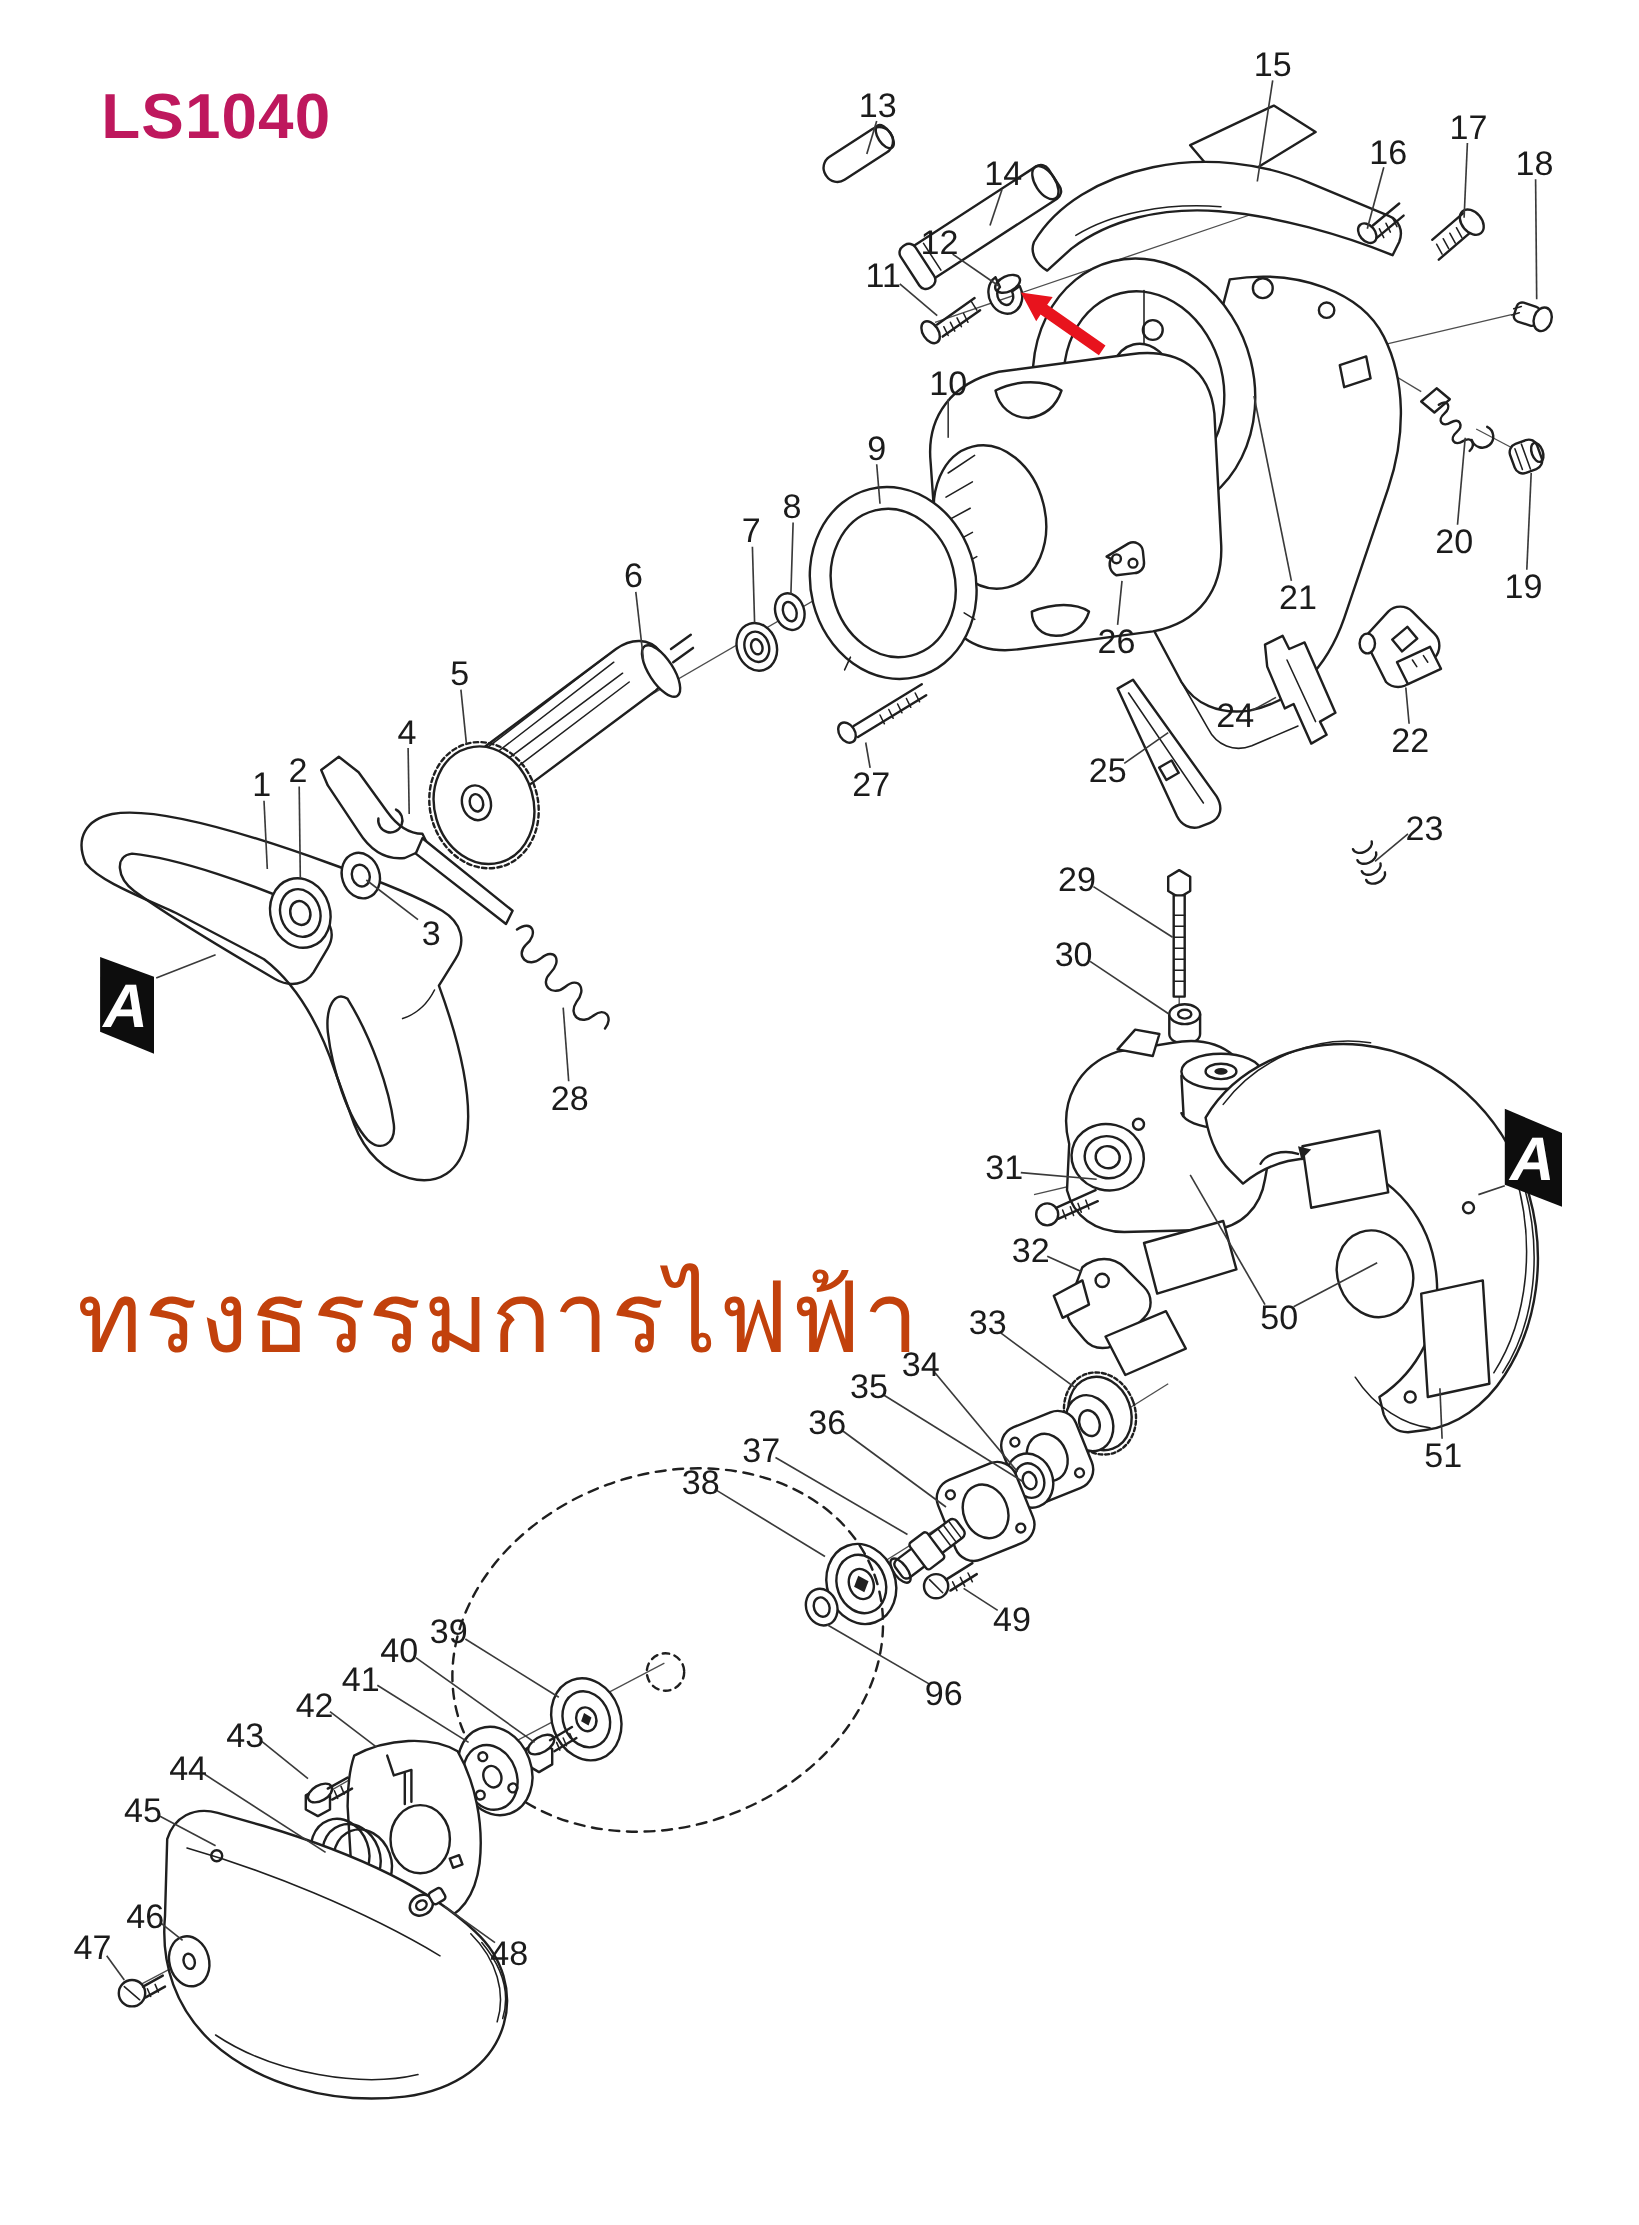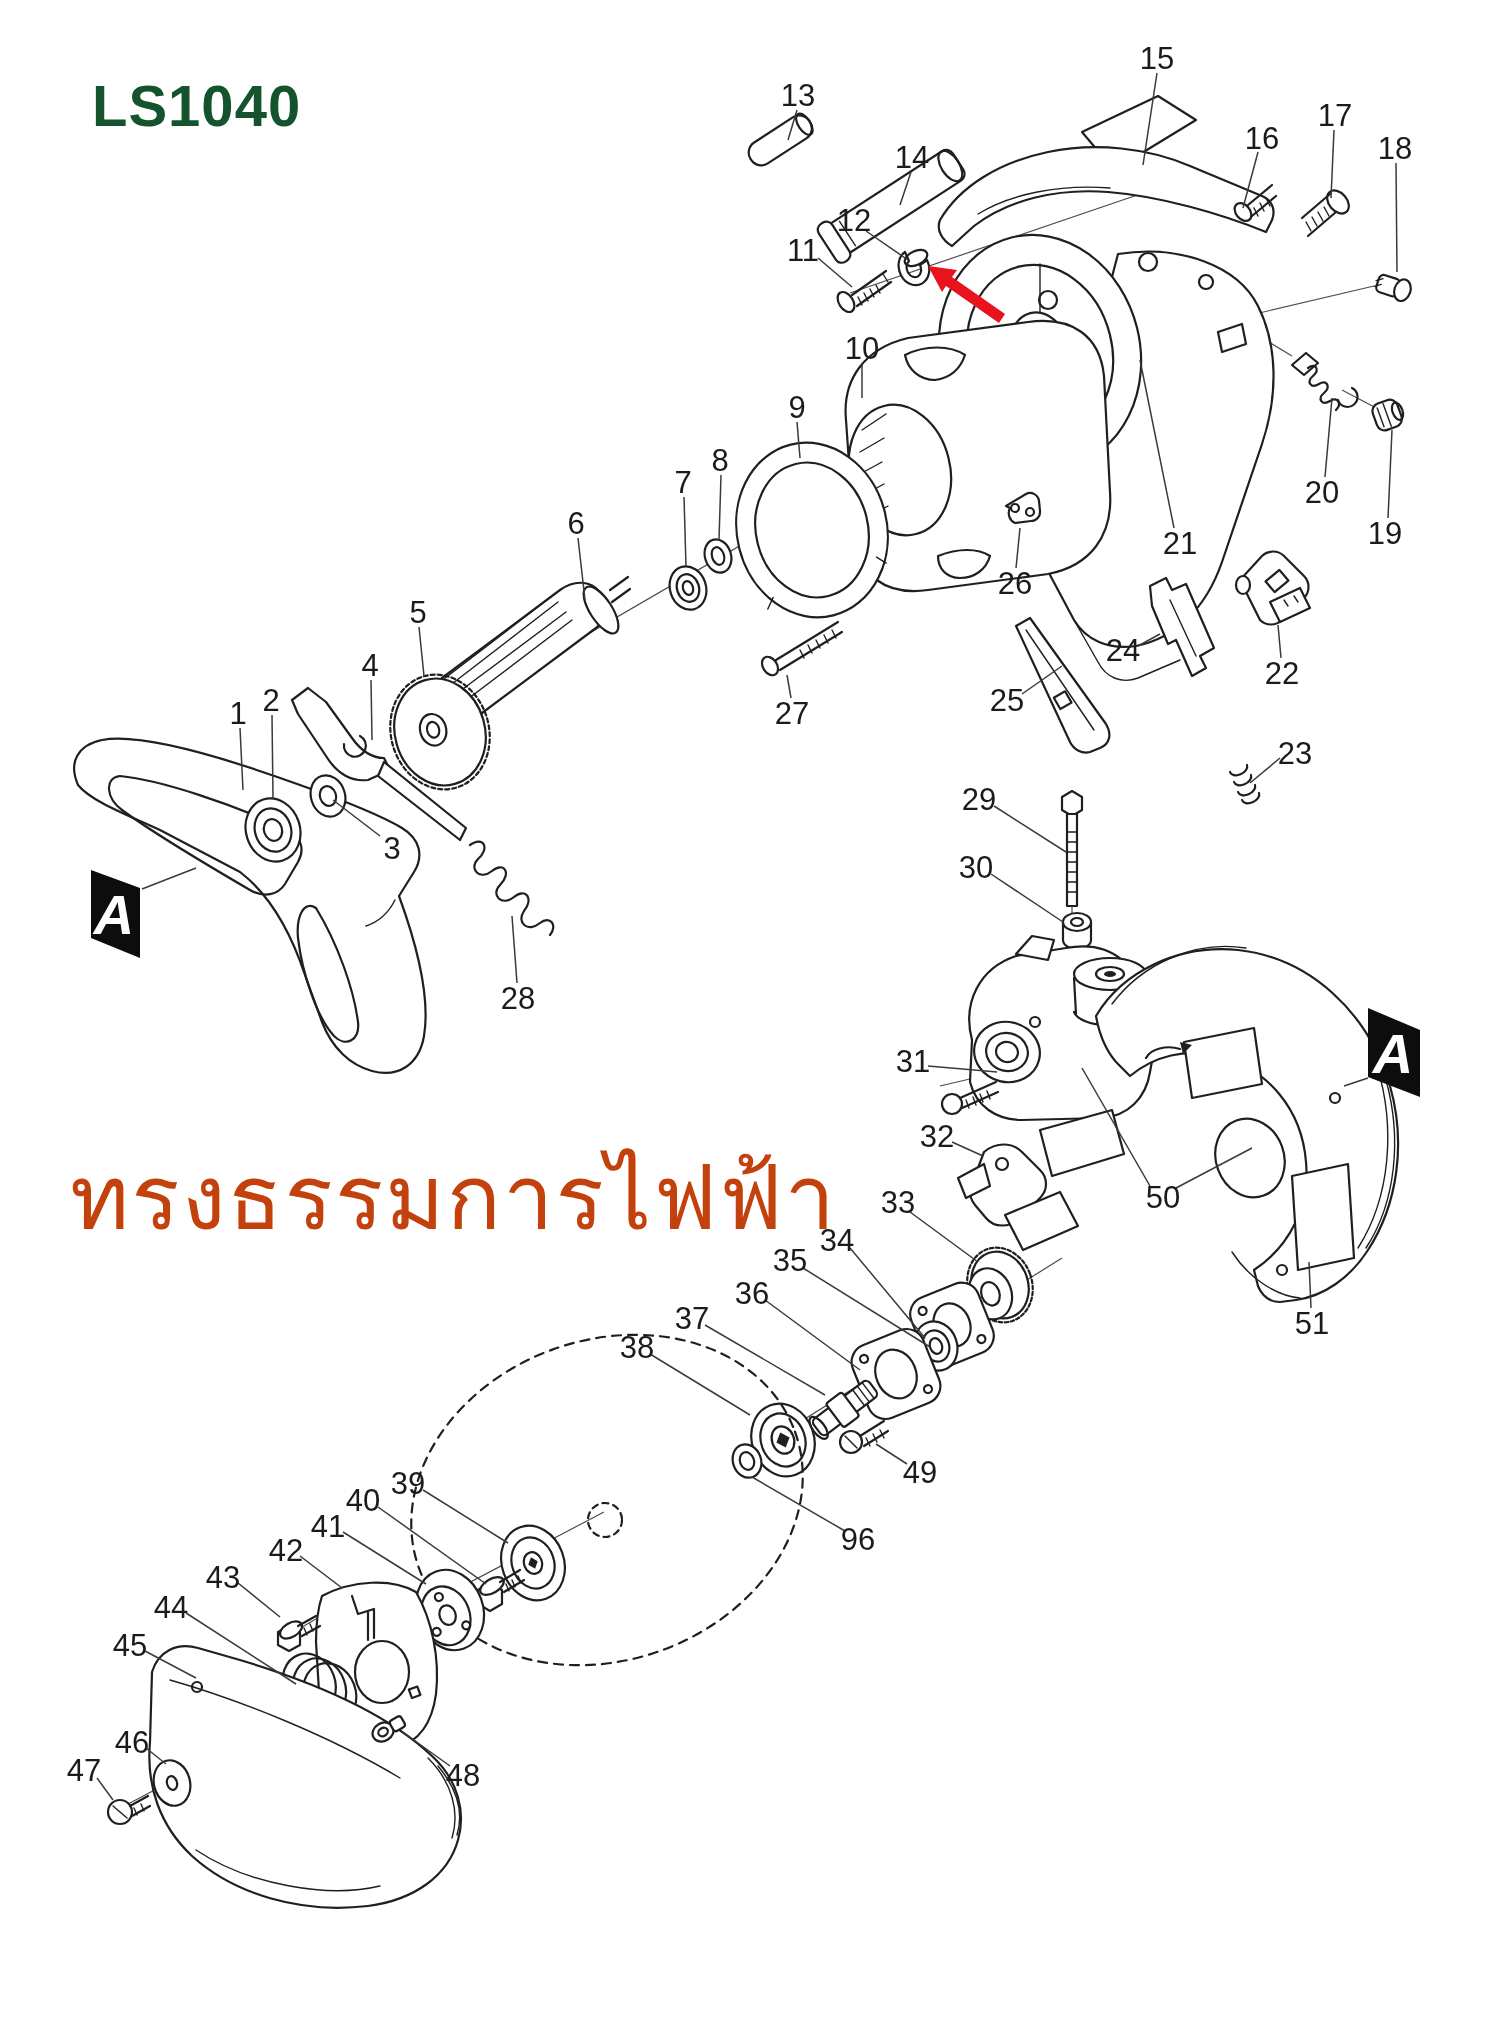--- a/index.html
+++ b/index.html
@@ -1,19 +1,19 @@
 <!DOCTYPE html>
 <html><head>
 <meta charset="utf-8">
 <style>
   html,body{margin:0;padding:0;background:#fff;}
   .canvas{position:relative;width:1490px;height:2023px;background:#fff;overflow:hidden;
           font-family:"Liberation Sans",sans-serif;}
   .title{position:absolute;left:92px;top:72px;font-size:58px;font-weight:800;
-         letter-spacing:1px;color:#14532d;margin:0;}
+         letter-spacing:1px;color:#be185d;margin:0;}
   .watermark{position:absolute;left:70px;top:1126px;font-size:90px;font-weight:400;
              color:#c2410c;white-space:nowrap;letter-spacing:2px;z-index:0;}
   svg.art{position:absolute;left:0;top:0;z-index:1;}
   .p  {fill:#ffffff;stroke:#1f1f1f;stroke-width:2.2;stroke-linejoin:round;stroke-linecap:round;}
   .n  {fill:none;stroke:#1f1f1f;stroke-width:2.2;stroke-linejoin:round;stroke-linecap:round;}
   .t  {fill:none;stroke:#1f1f1f;stroke-width:1.4;stroke-linecap:round;}
   .axis{fill:none;stroke:#4d4d4d;stroke-width:1.2;}
   .lead{fill:none;stroke:#3a3a3a;stroke-width:1.5;}
   .lbl{font-family:"Liberation Sans",sans-serif;font-size:31px;fill:#1b1b1b;text-anchor:middle;}
   .mkA{font-family:"Liberation Sans",sans-serif;font-size:56px;font-weight:bold;

